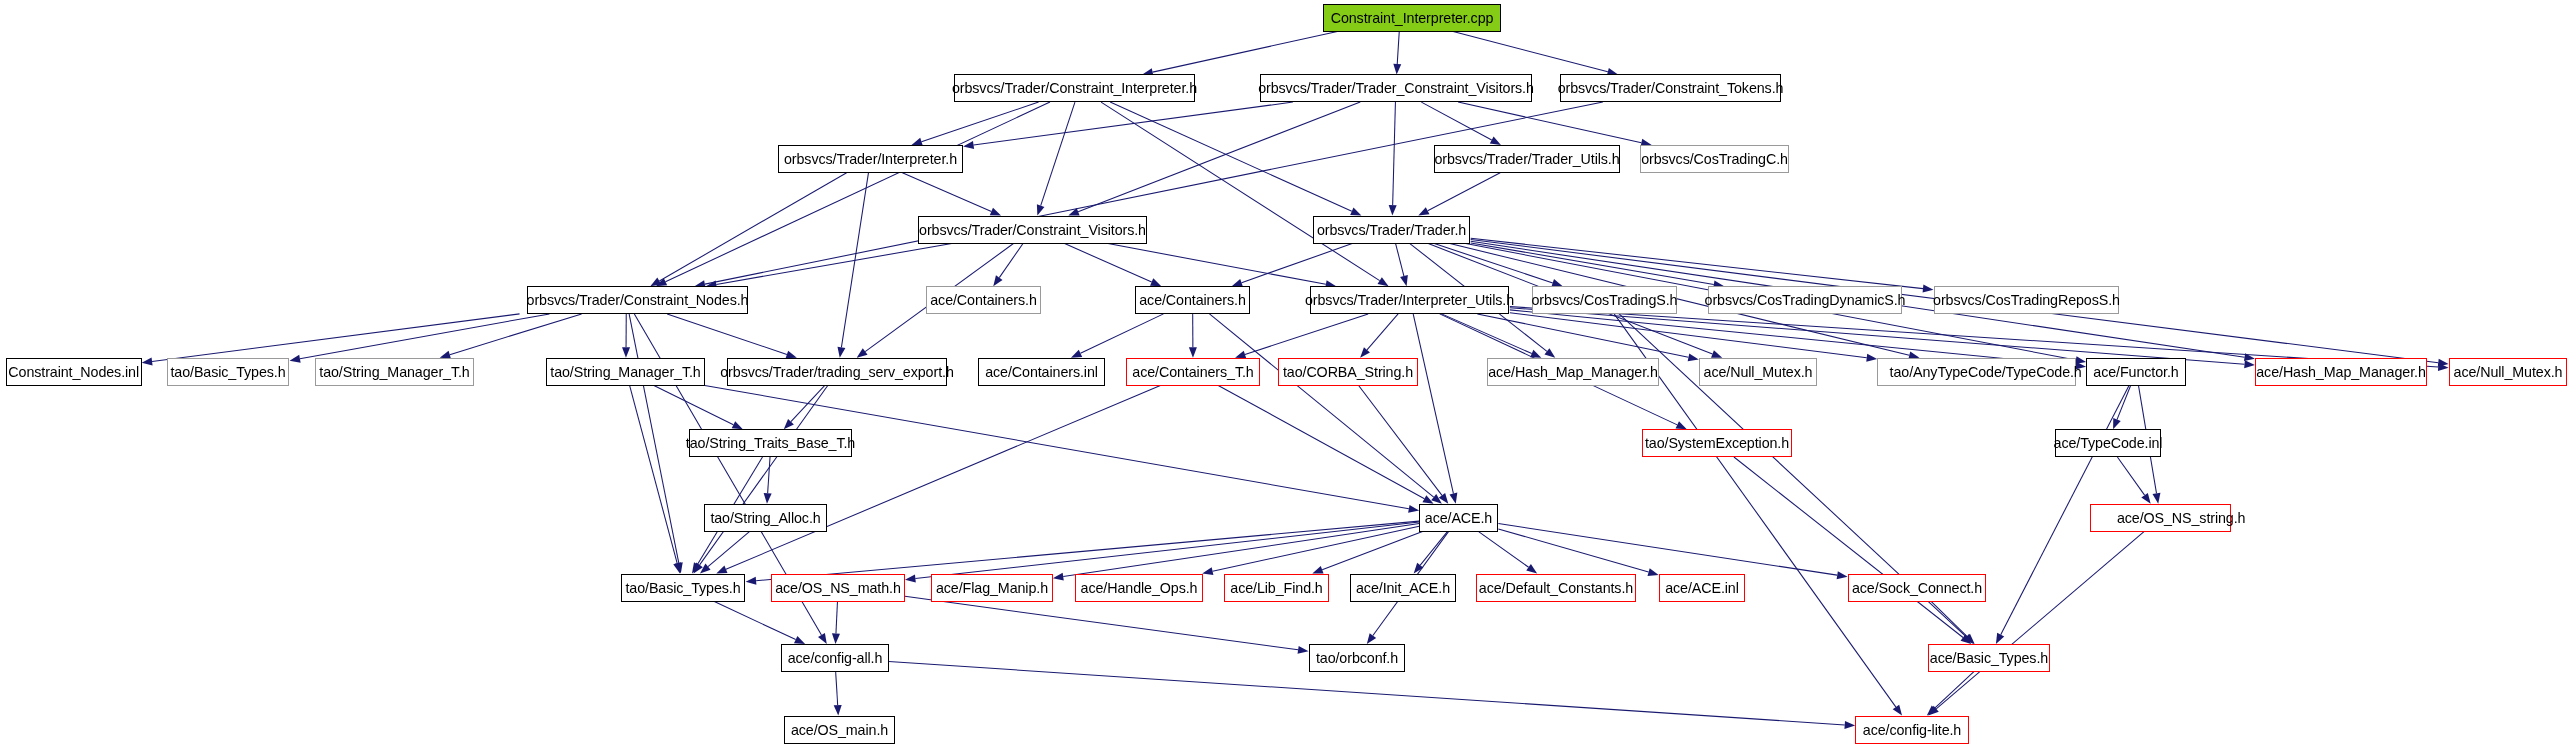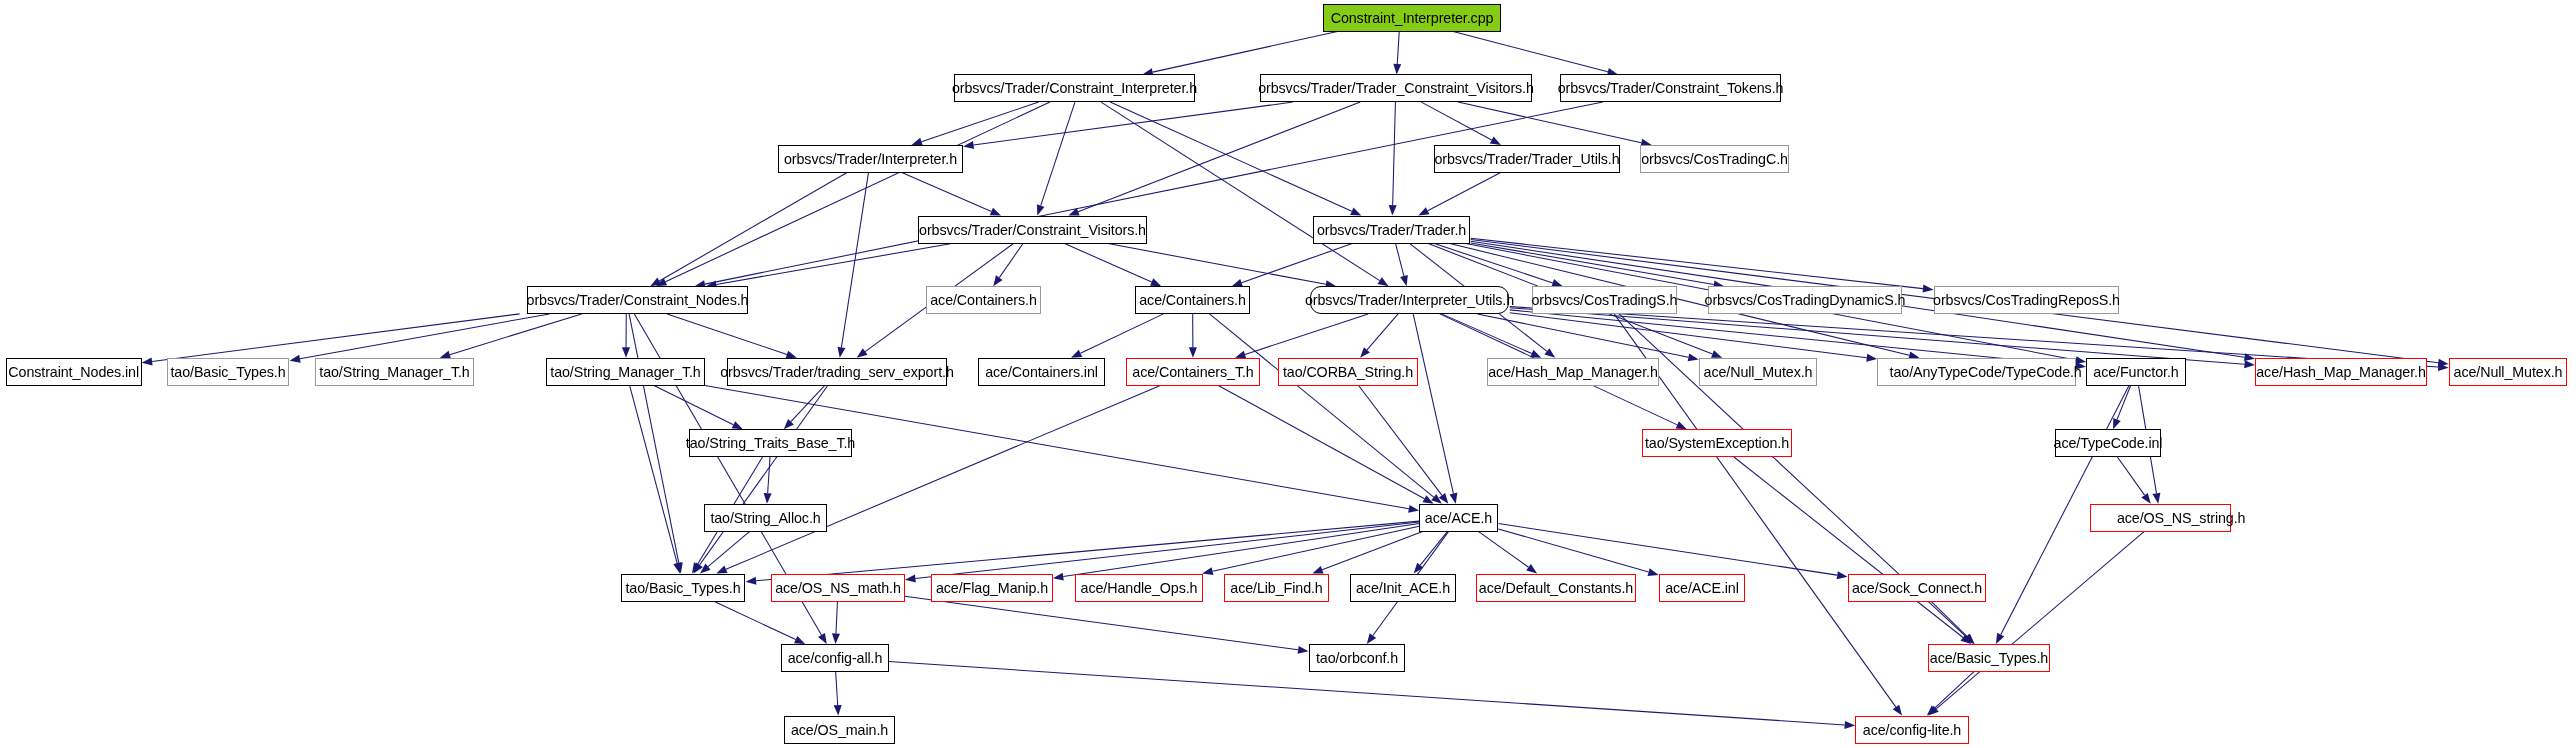--- a/index.html
+++ b/index.html
@@ -250,21 +250,21 @@
       </div>
       <div class="node black" style="left: 515px; top: 286px; width: 221px; margin-left: 12px;">
         <span>orbsvcs/Trader/Constraint_Nodes.h</span>
       </div>
       <div class="node gray" style="left: 926px; top: 286px; width: 115px;">
         <span>ace/Containers.h</span>
       </div>
       <div class="node black" style="left: 1135px; top: 286px; width: 115px;">
         <span>ace/Containers.h</span>
       </div>
-      <div class="node black" style="left: 1310px; top: 286px; width: 199px; border-radius: 11px;">
+      <div class="node black" style="left: 1310px; top: 286px; width: 199px;">
         <span>orbsvcs/Trader/Interpreter_Utils.h</span>
       </div>
       <div class="node gray" style="left: 1532px; top: 286px; width: 145px;">
         <span>orbsvcs/CosTradingS.h</span>
       </div>
       <div class="node gray" style="left: 1708px; top: 286px; width: 194px;">
         <span>orbsvcs/CosTradingDynamicS.h</span>
       </div>
       <div class="node gray" style="left: 1934px; top: 286px; width: 185px;">
         <span>orbsvcs/CosTradingReposS.h</span>

